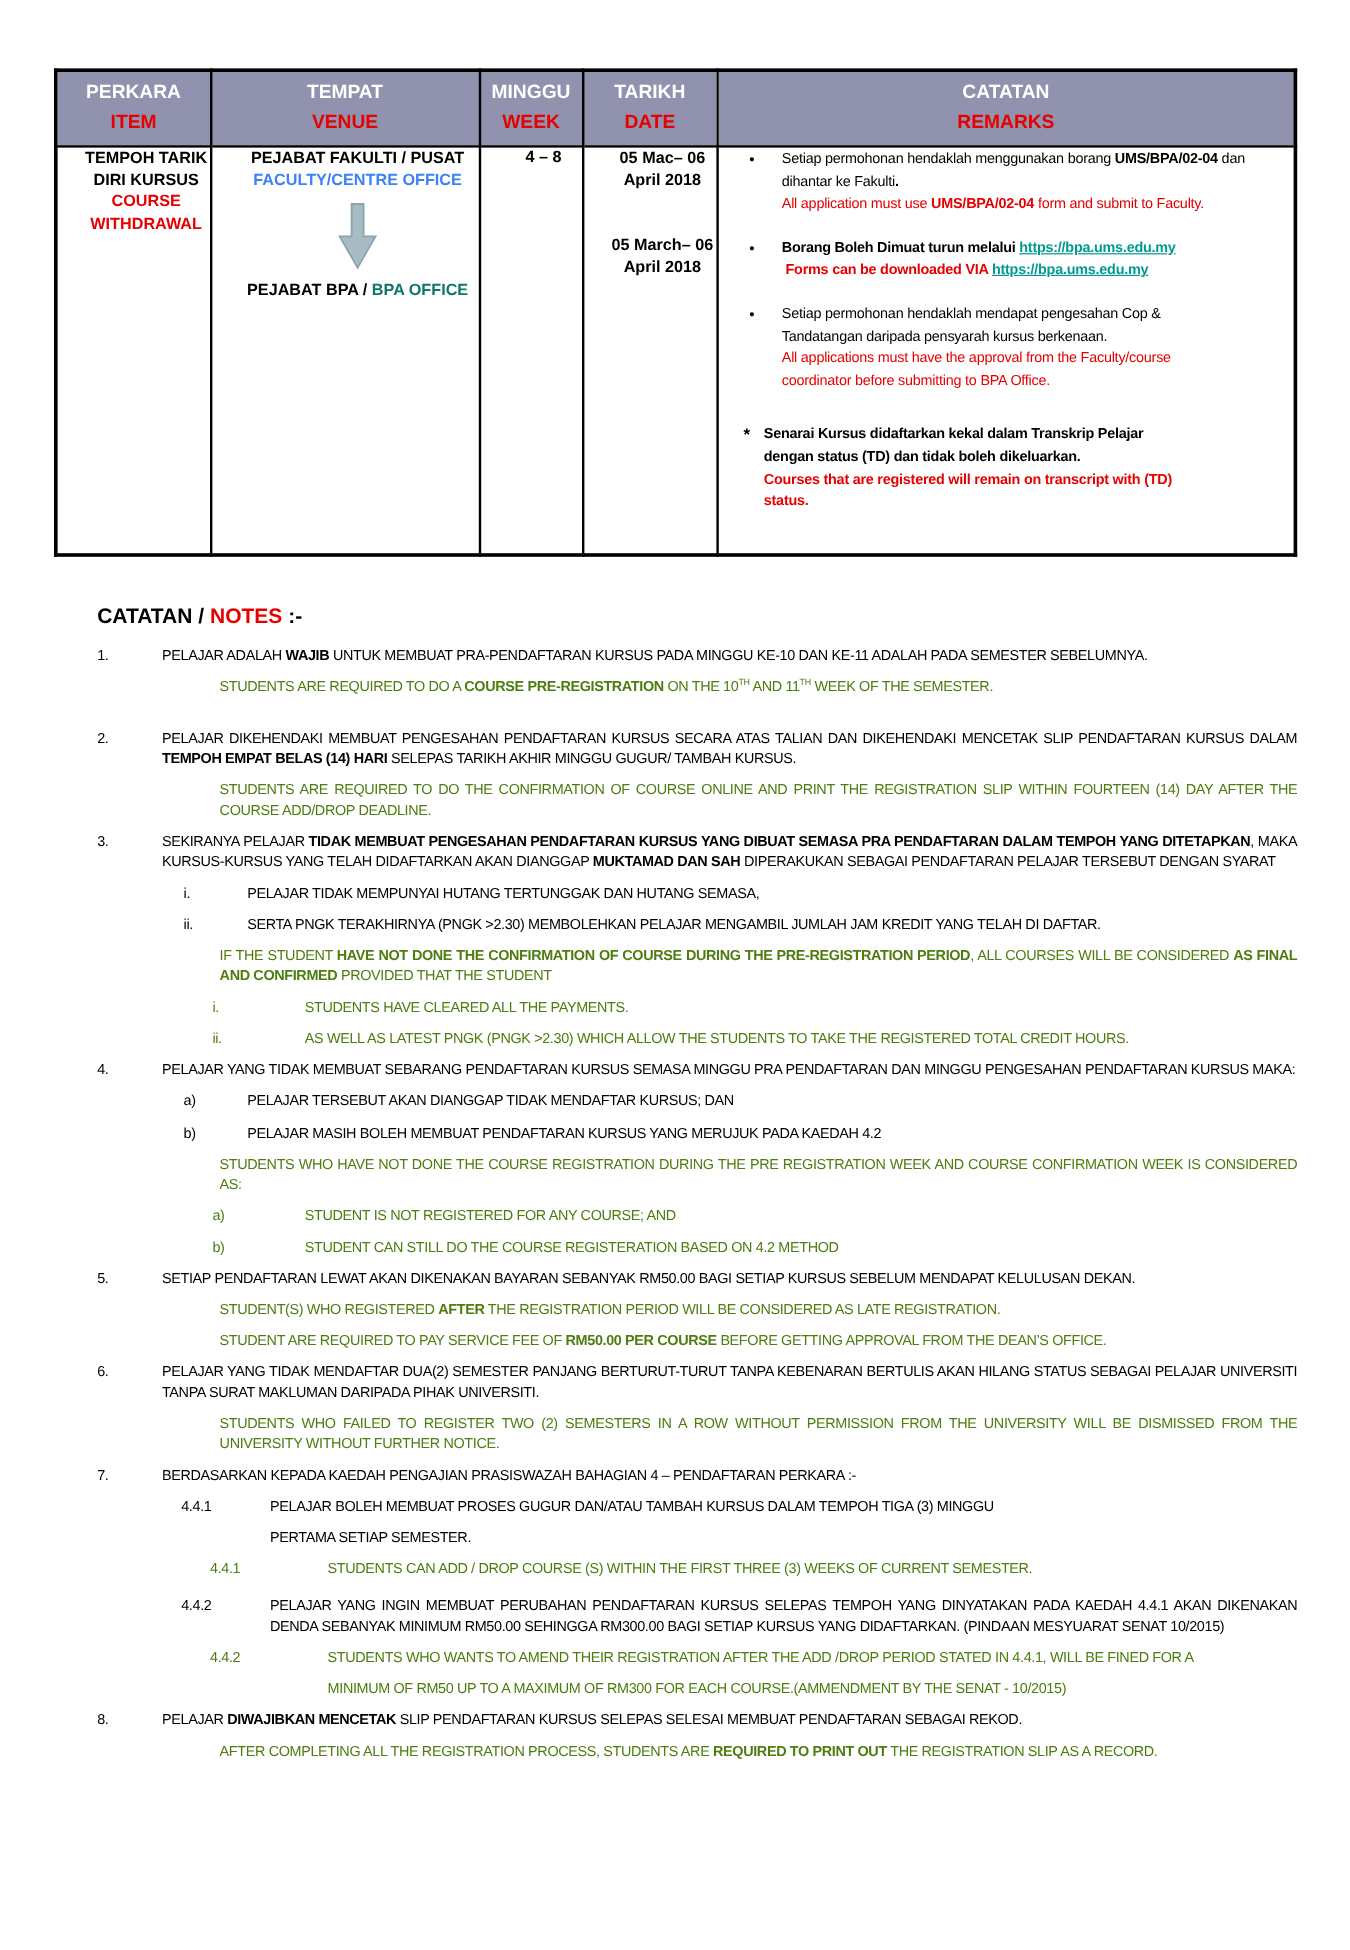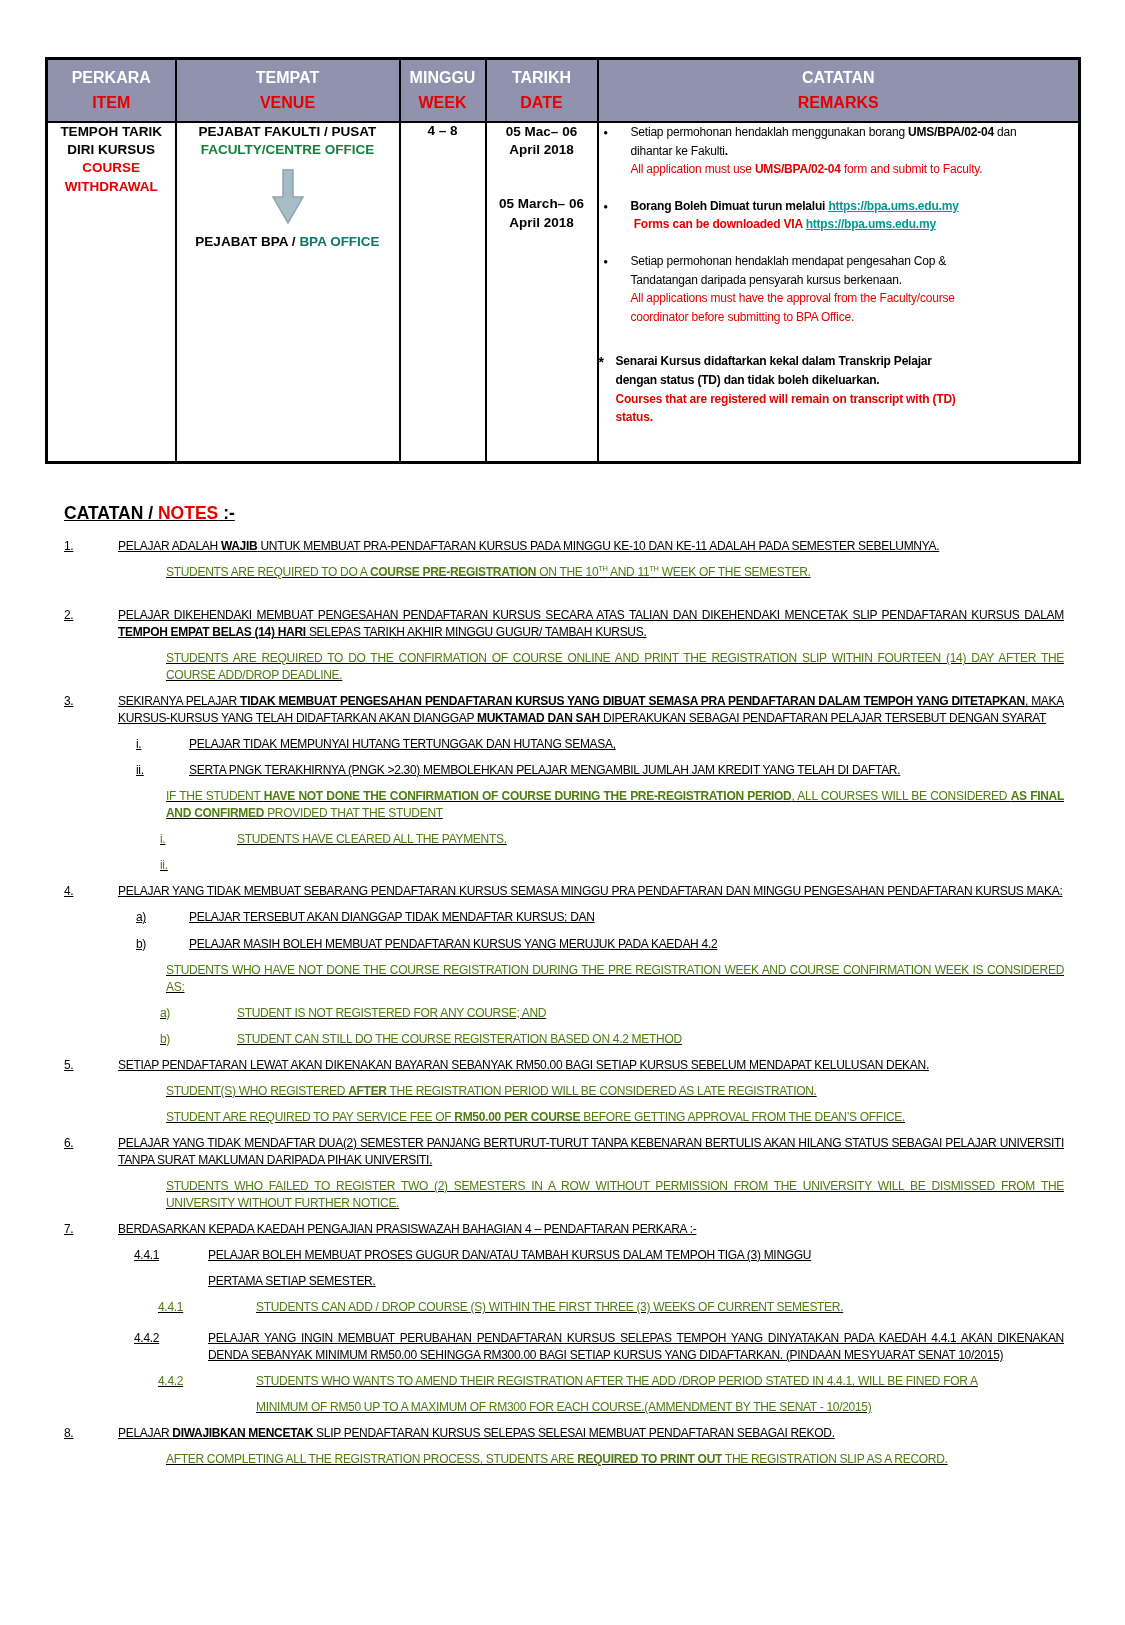--- a/index.html
+++ b/index.html
@@ -5,49 +5,49 @@
   html,body{margin:0;padding:0;background:#ffffff;}
   body{width:1125px;height:1625px;position:relative;font-family:"Liberation Sans",sans-serif;color:#000;}
   .page{position:absolute;inset:0;background:#fff;}
 
   
   table.tbl{position:absolute;left:45px;top:57px;width:1033px;border-collapse:collapse;table-layout:fixed;border:3px solid #000;}
   table.tbl th,table.tbl td{border:2.5px solid #000;padding:0;overflow:hidden;}
   table.tbl th{height:61px;background:#9092ae;text-align:center;vertical-align:middle;font-size:16px;font-weight:bold;line-height:1.55;}
   .th-my{color:#ffffff;}
   .th-en{color:#e60000;}
-  table.tbl td{height:338px;vertical-align:top;background:#fff;}
+  table.tbl td{height:338px;vertical-align:top;background:#fff;padding-left:21px;}
 
   .cell-item{text-align:center;padding-top:40px;font-weight:bold;font-size:13.5px;line-height:1.35;}
   .cell-item .c-my{white-space:pre-line;}
   .cell-item .c-en{white-space:pre-line;color:#e60000;}
 
   .cell-venue{text-align:center;padding-top:40px;font-weight:bold;font-size:13.5px;line-height:1.35;margin-left:32px;}
-  .cell-venue .c-en{color:#15803d;}
+  .cell-venue .c-en{color:#3b82f6;}
   .arrow-wrap{margin:10px auto 8px auto;width:34px;height:56px;}
   .dest-line .c-en{color:#0f766e;}
 
   .cell-week{text-align:center;padding-top:40px;font-weight:bold;font-size:13.5px;}
   .cell-date{text-align:center;padding-top:40px;font-weight:bold;font-size:13.5px;line-height:1.35;}
   .cell-date .c-my,.cell-date .c-en{white-space:pre-line;}
   .cell-date .c-en{margin-top:36px;}
 
   .cell-remarks{padding:36px 14px 0 12px;font-size:12px;letter-spacing:-0.2px;line-height:1.55;}
   .bullet-row{display:flex;margin-bottom:18px;}
   .bullet-mark{width:14px;margin-right:18px;font-size:8px;padding-top:4px;text-align:center;flex:none;}
   .bullet-body{flex:1;}
   .bullet-body p{margin:0;white-space:pre-wrap;}
   .r-en{color:#e60000;}
   .star-row{display:flex;margin-top:26px;}
   .star-mark{width:17px;flex:none;font-weight:bold;font-size:14px;}
   .star-body{flex:1;}
   .star-body p{margin:0;white-space:pre-wrap;font-weight:bold;}
 
   
-  .notes{position:absolute;left:64px;top:503px;width:1000px;text-decoration:underline;}
+  .notes{position:absolute;left:81px;top:503px;width:1000px;}
   .notes-heading{margin:0 0 14px 0;font-size:17.5px;font-weight:bold;}
   .notes-heading .hd-en{color:#e60000;}
 
   .nrow{display:flex;margin-bottom:9px;font-size:12px;letter-spacing:-0.3px;line-height:1.42;}
   .nrow .mk{flex:none;}
   .ind-0 .mk{width:54px;}
   .ind-1{padding-left:72px;}
   .ind-1 .mk{width:53px;}
   .ind-2{padding-left:70px;}
   .ind-2 .mk{width:74px;}
@@ -201,20 +201,21 @@
         <div class="nrow ind-0">
           <div class="mk en"></div>
           <div class="para en"><span>IF THE STUDENT </span><span class="b">HAVE NOT DONE THE CONFIRMATION OF COURSE DURING THE PRE-REGISTRATION PERIOD</span><span>, ALL COURSES WILL BE CONSIDERED </span><span class="b">AS FINAL AND CONFIRMED</span><span> PROVIDED THAT THE STUDENT</span></div>
         </div>
         <div class="nrow ind-1">
           <div class="mk en">i.</div>
           <div class="para en"><span>STUDENTS HAVE CLEARED ALL THE PAYMENTS.</span></div>
         </div>
         <div class="nrow ind-1">
           <div class="mk en">ii.</div>
+          <div class="para en"><span>AS WELL AS LATEST PNGK (PNGK &gt;2.30) WHICH ALLOW THE STUDENTS TO TAKE THE REGISTERED TOTAL CREDIT HOURS.</span></div>
         </div>
         <div class="nrow ind-0">
           <div class="mk my">4.</div>
           <div class="para my"><span>PELAJAR YANG TIDAK MEMBUAT SEBARANG PENDAFTARAN KURSUS SEMASA MINGGU PRA PENDAFTARAN DAN MINGGU PENGESAHAN PENDAFTARAN KURSUS MAKA:</span></div>
         </div>
         <div class="nrow ind-1">
           <div class="mk my">a)</div>
           <div class="para my"><span>PELAJAR TERSEBUT AKAN DIANGGAP TIDAK MENDAFTAR KURSUS; DAN</span></div>
         </div>
         <div class="nrow ind-1">

